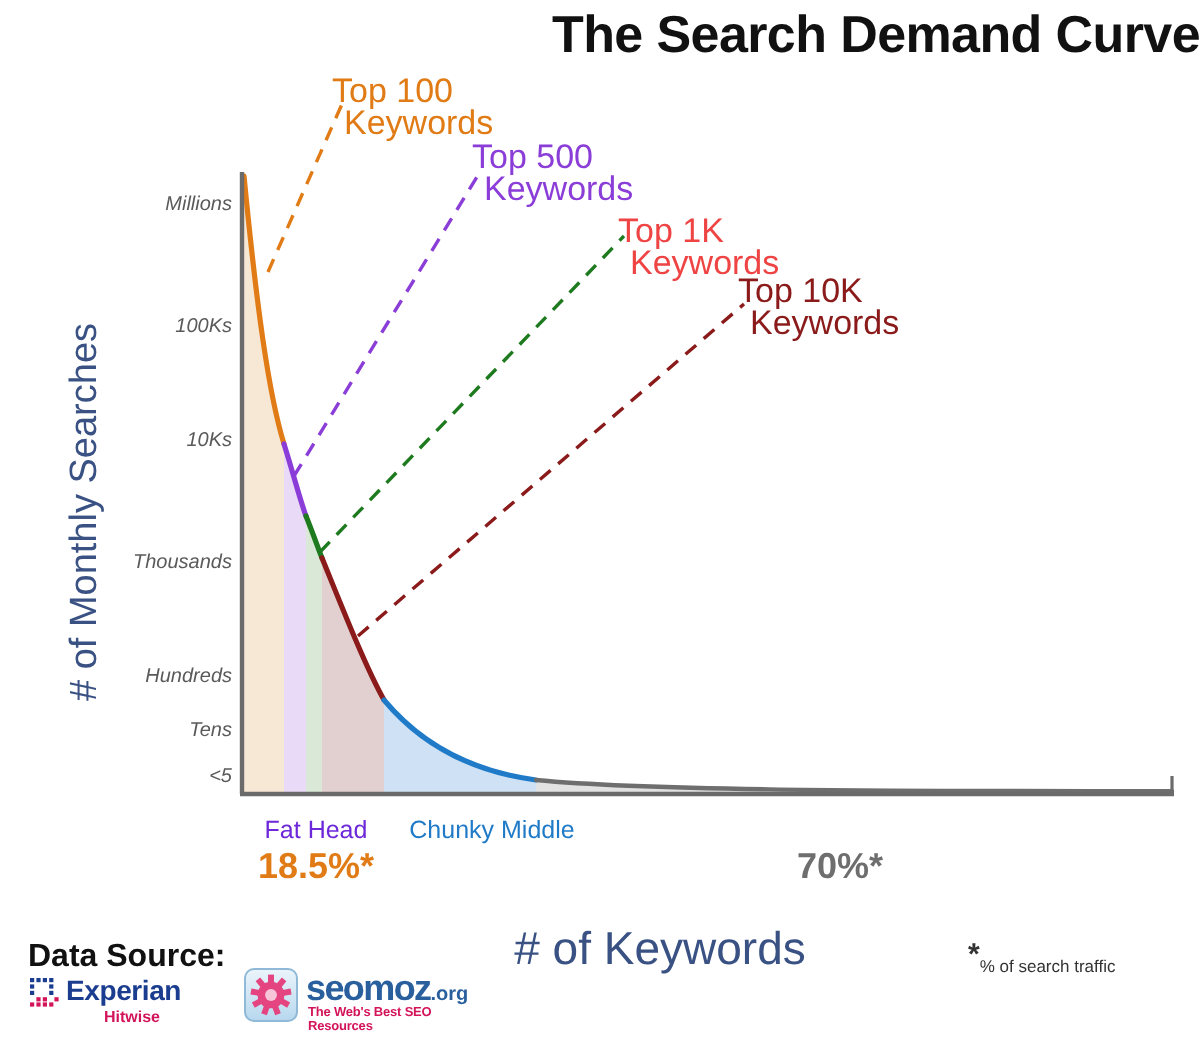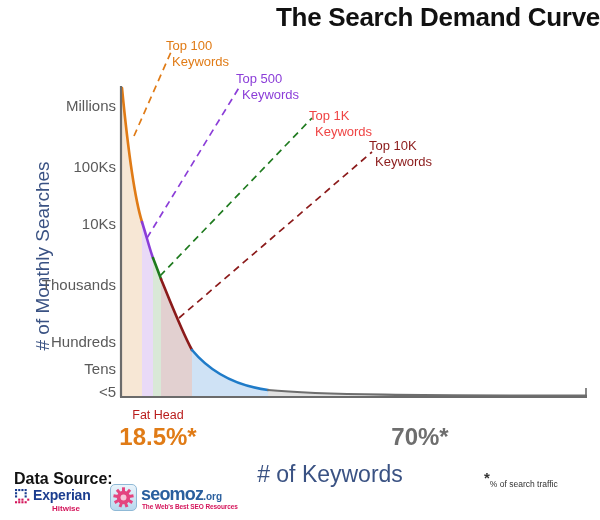--- a/index.html
+++ b/index.html
@@ -60,54 +60,55 @@
     font-size: 23px;
     color: #3a5283;
   }
 
   
   .ytick {
     position: absolute;
     right: 484px;          
     text-align: left;
     font-family: "Liberation Sans", sans-serif;
-    font-size: 15px;
+    font-size: 10px;
     color: #5a5a5a;
     white-space: nowrap;
+    font-style: italic;
   }
 
   
   #plot {
     position: absolute;
     left: 0;
     top: 0;
   }
 
   
   .callout {
     position: absolute;
     font-family: "Liberation Sans", sans-serif;
-    font-size: 13px;
+    font-size: 17px;
     line-height: 15.5px;
     white-space: nowrap;
   }
   .callout .l2 { display: block; padding-left: 6px; }
 
   
   .seg-name {
     position: absolute;
     font-family: "Liberation Sans", sans-serif;
     font-size: 12.5px;
     text-align: center;
     white-space: nowrap;
   }
   .seg-pct {
     position: absolute;
     font-family: "Liberation Sans", sans-serif;
-    font-size: 24px;
+    font-size: 18px;
     font-weight: bold;
     text-align: center;
     white-space: nowrap;
   }
 
   
   .data-source-label {
     position: absolute;
     left: 14px;
     top: 470px;
@@ -141,25 +142,24 @@
     position: absolute;
     left: 38px; top: 17px;
     font-family: "Liberation Sans", sans-serif;
     font-size: 8px;
     font-weight: bold;
     color: #d4145a;
   }
 
   .seomoz-logo {
     position: absolute;
-    left: 110px;
+    left: 122px;
     top: 482px;
     width: 122px;
     height: 32px;
-    padding-left: 28px;
   }
   .moz-badge {
     position: absolute;
     left: 0; top: 2px;
     width: 27px; height: 27px;
     border-radius: 5px;
     background: linear-gradient(#eaf4fb, #b8d8ee);
     border: 1px solid #8fb9d6;
     box-sizing: border-box;
   }
@@ -288,23 +288,24 @@
   <div class="callout" style="left:309px; top:108px; color:#ef4444;">
     <span>Top 1K</span>
     <span class="l2">Keywords</span>
   </div>
 
   <div class="callout" style="left:369px; top:138px; color:#8B1A1A;">
     <span>Top 10K</span>
     <span class="l2">Keywords</span>
   </div>
 
-  <div class="seg-name" style="left:98px; top:408px; width:120px; color:#b91c1c;">Fat Head</div>
+  <div class="seg-name" style="left:98px; top:408px; width:120px; color:#6d28d9;">Fat Head</div>
   <div class="seg-pct" style="left:98px; top:423px; width:120px; color:#E07B16;">18.5%*</div>
 
+  <div class="seg-name" style="left:171px; top:408px; width:150px; color:#1F7BC8;">Chunky Middle</div>
 
   <div class="seg-pct" style="left:355px; top:423px; width:130px; color:#6E6E6E;">70%*</div>
 
   <div class="data-source-label">Data Source:</div>
 
   <div class="experian-logo">
     <svg class="experian-mark" viewBox="0 0 17 17">
       <g fill="#1b3d8f">
         <rect x="1" y="1" width="2.1" height="2.1"></rect>
         <rect x="4.2" y="1" width="2.1" height="2.1"></rect>

